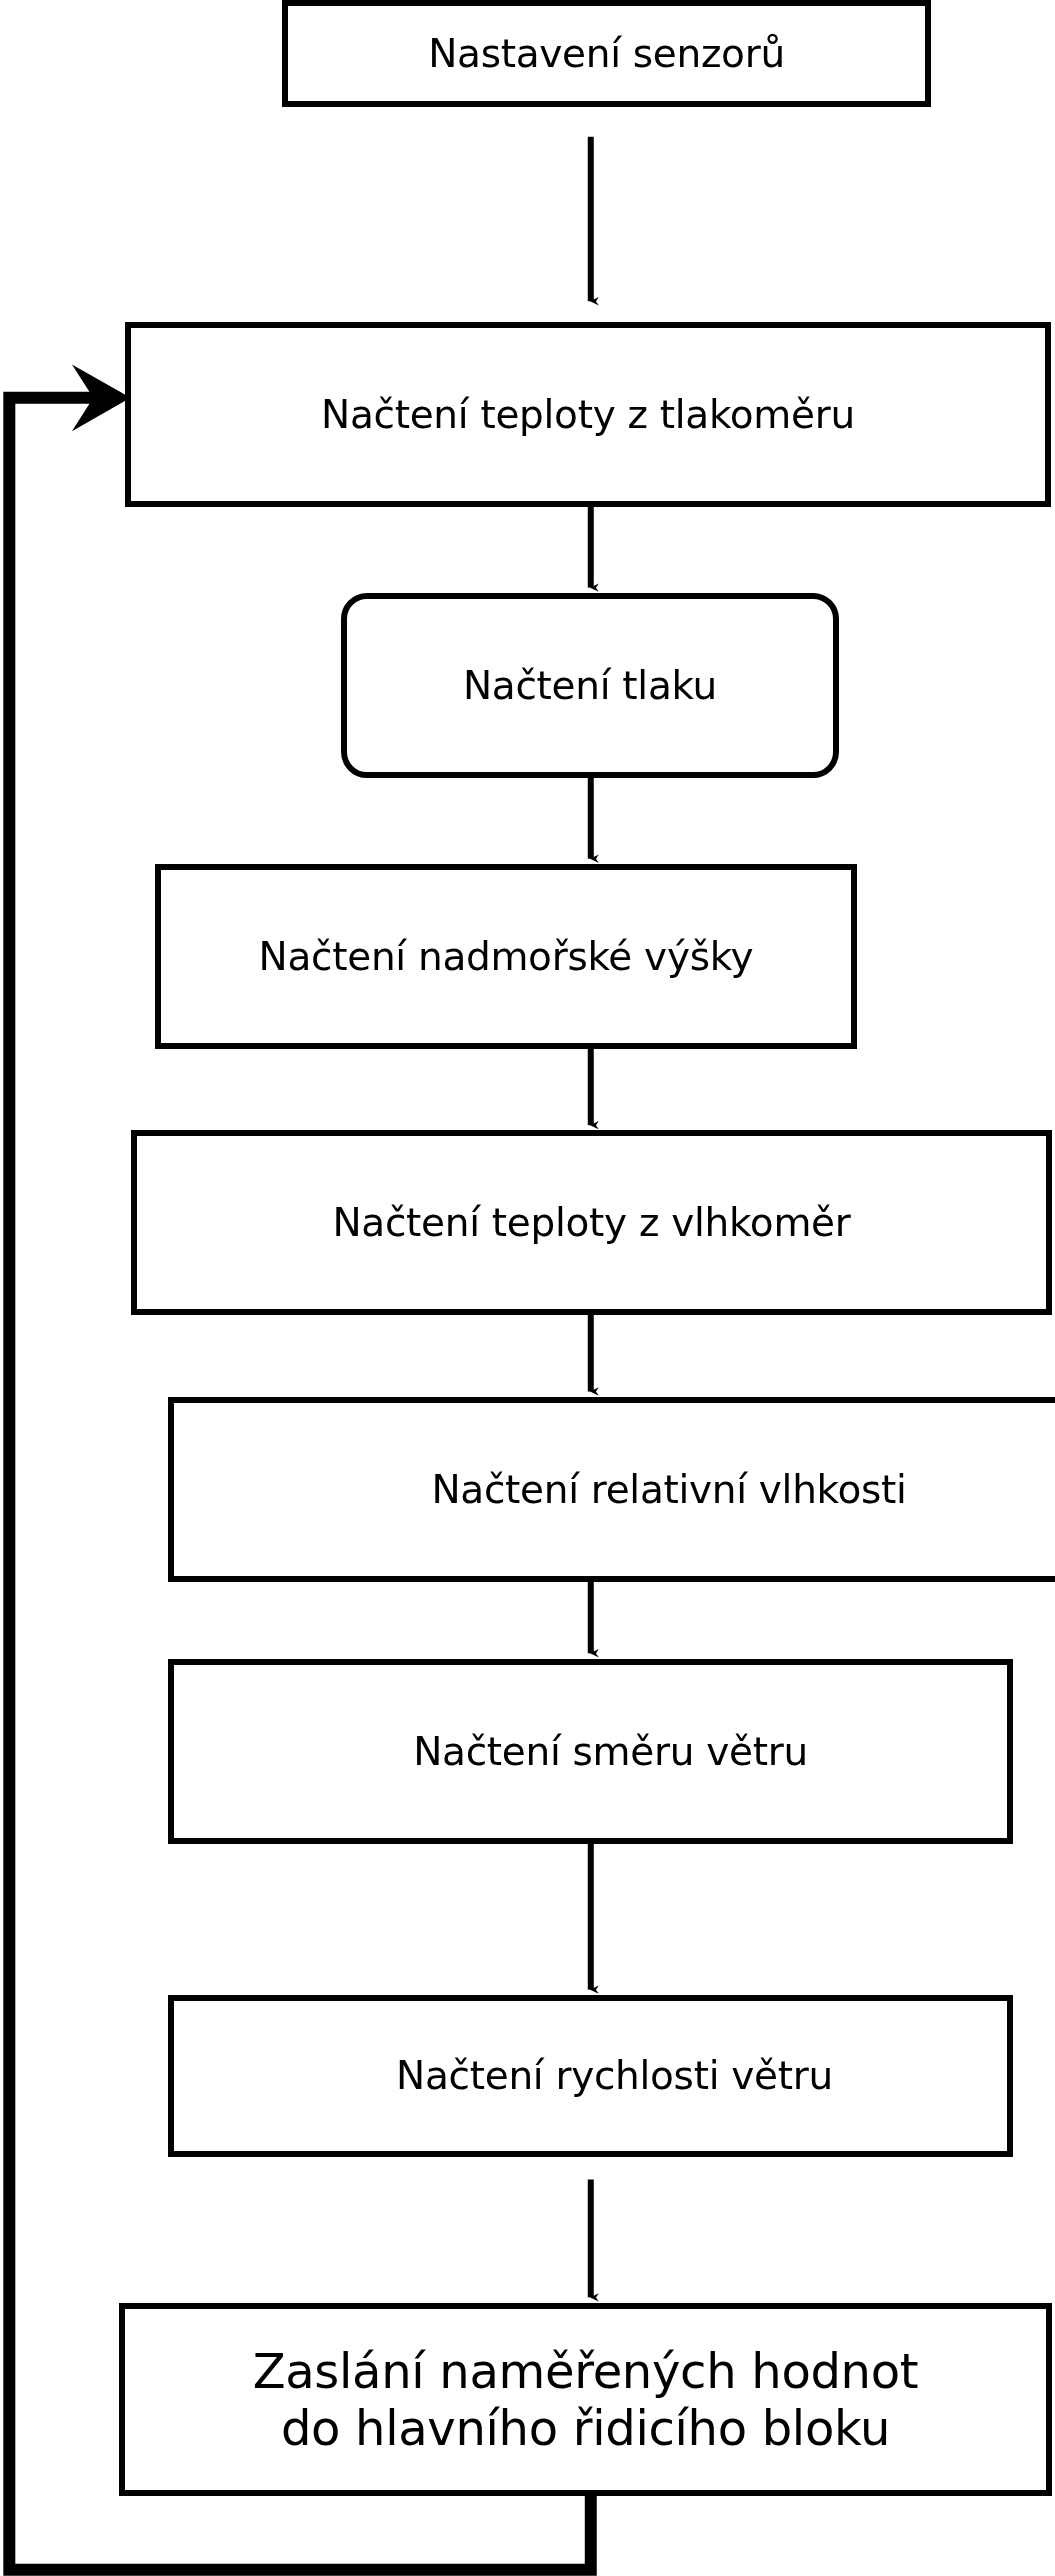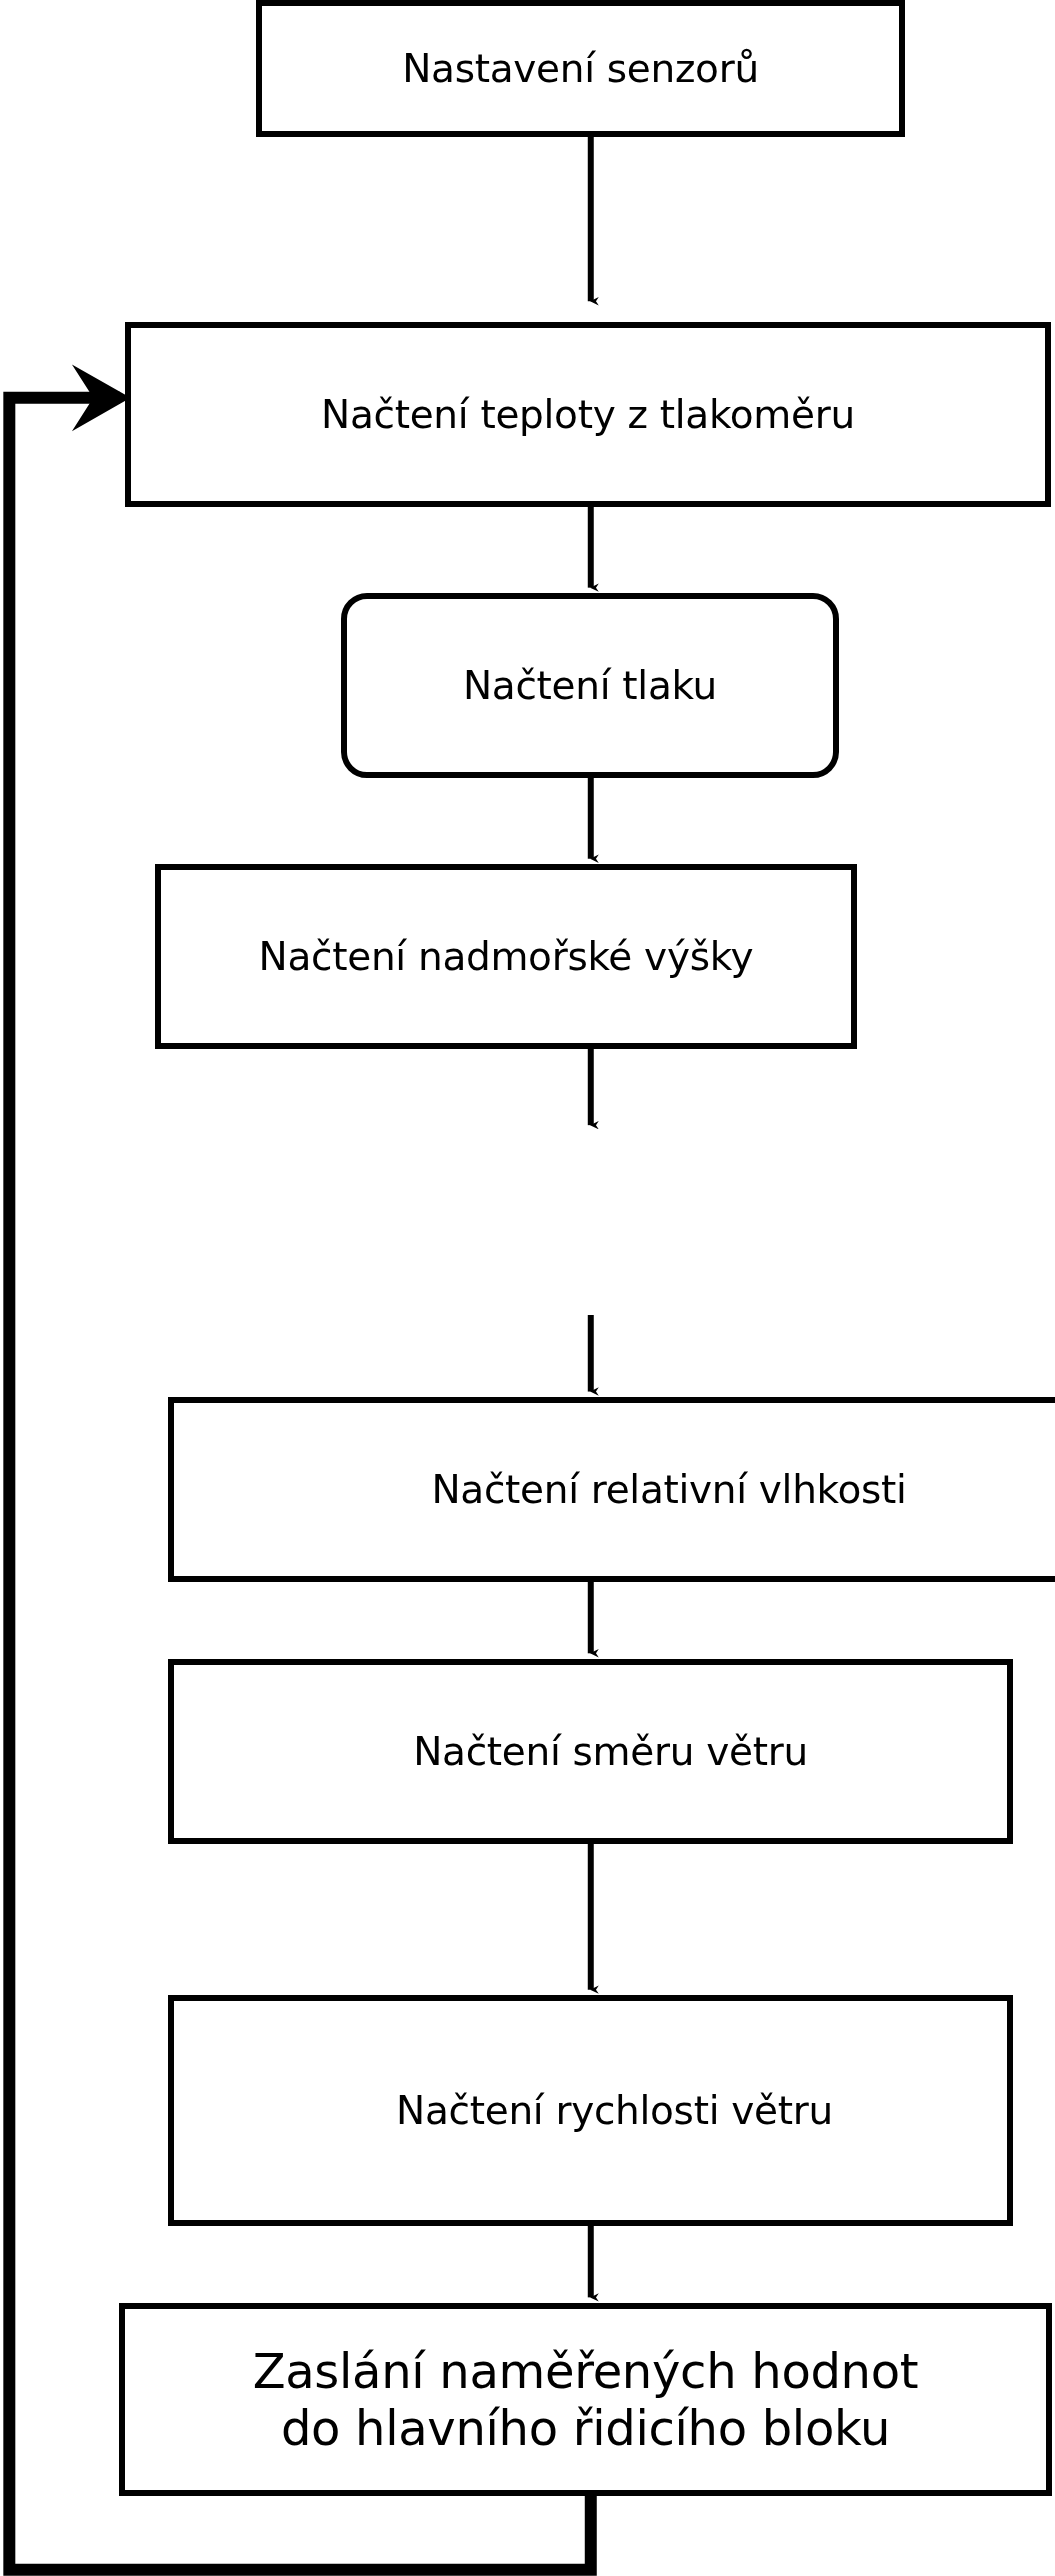--- a/index.html
+++ b/index.html
@@ -81,46 +81,49 @@
 
       <line x1="887" y1="2767" x2="887" y2="2987" marker-end="url(#arrowdown)"></line>
 
       <line x1="887" y1="3272" x2="887" y2="3449" marker-end="url(#arrowdown)"></line>
 
       <path d="M 887 3747 L 887 3858 L 14 3858 L 14 597 L 180 597" stroke-width="18" fill="none"></path>
       <path d="M 108 547 L 196 597 L 108 647 L 140 597 Z" fill="#000000" stroke="none"></path>
     </g>
   </svg>
 
-  <div class="node-box" style="left:256px; top:0px; width:649px; height:137px;">
+  <div class="node-box" style="left:282px; top:0px; width:649px; height:107px;">
     <span class="node-label">Nastavení senzorů</span>
   </div>
 
   <div class="node-box" style="left:125px; top:322px; width:926px; height:185px;">
     <span class="node-label">Načtení teploty z tlakoměru</span>
   </div>
 
   <div class="node-box" style="left:341px; top:593px; width:498px; height:185px;border-radius:26px;">
     <span class="node-label">Načtení tlaku</span>
   </div>
 
   <div class="node-box" style="left:155px; top:864px; width:702px; height:185px;">
     <span class="node-label">Načtení nadmořské výšky</span>
   </div>
 
+  <div class="node-box" style="left:131px; top:1130px; width:921px; height:185px;">
+    <span class="node-label">Načtení teploty z vlhkoměr</span>
+  </div>
 
   <div class="node-box" style="left:168px; top:1397px; width:1002px; height:185px;">
     <span class="node-label">Načtení relativní vlhkosti</span>
   </div>
 
   <div class="node-box" style="left:168px; top:1659px; width:845px; height:185px;padding-left:40px;">
     <span class="node-label">Načtení směru větru</span>
   </div>
 
-  <div class="node-box" style="left:168px; top:1995px; width:845px; height:231px;padding-left:48px;">
+  <div class="node-box" style="left:168px; top:1995px; width:845px; height:162px;padding-left:48px;">
     <span class="node-label">Načtení rychlosti větru</span>
   </div>
 
   <div class="node-box" style="left:119px; top:2303px; width:933px; height:193px;">
     <span class="node-label two-line">Zaslání naměřených hodnot
 do hlavního řidicího bloku</span>
   </div>
 
 </div>
 

